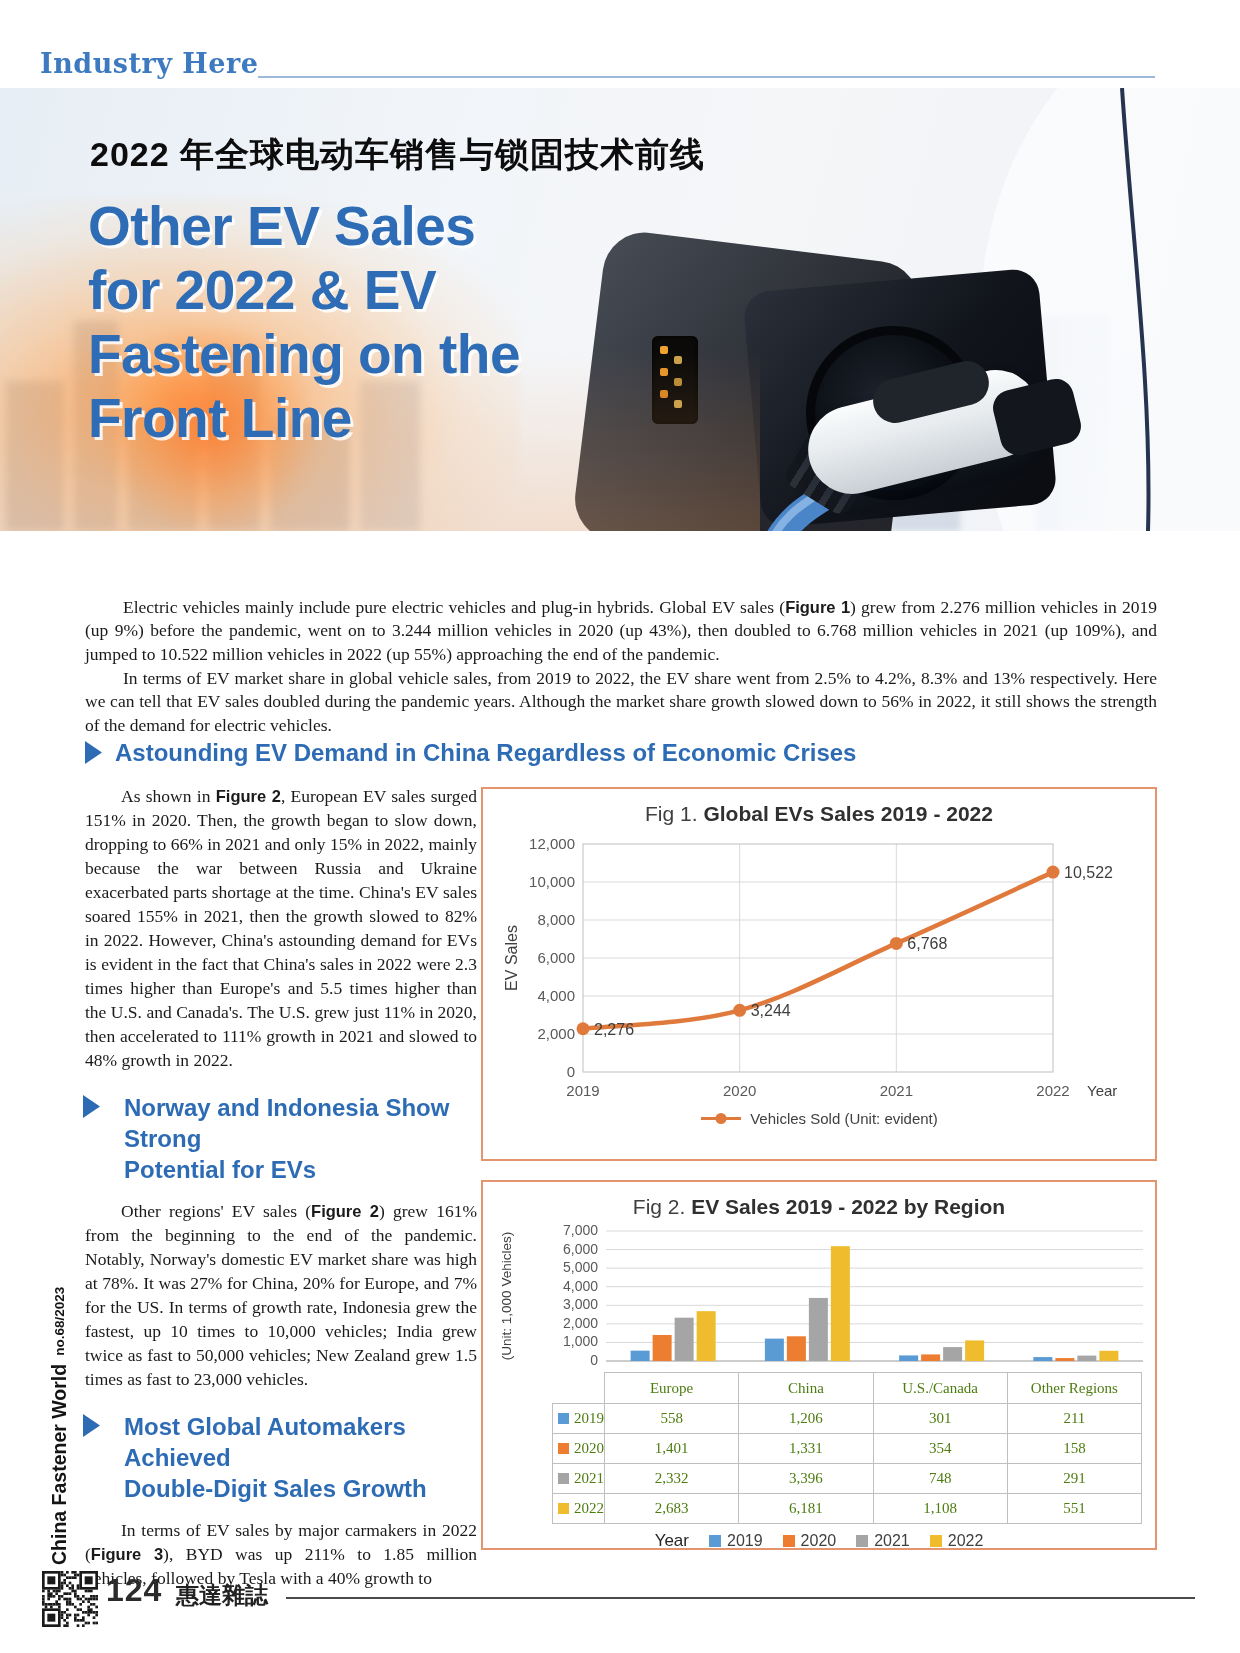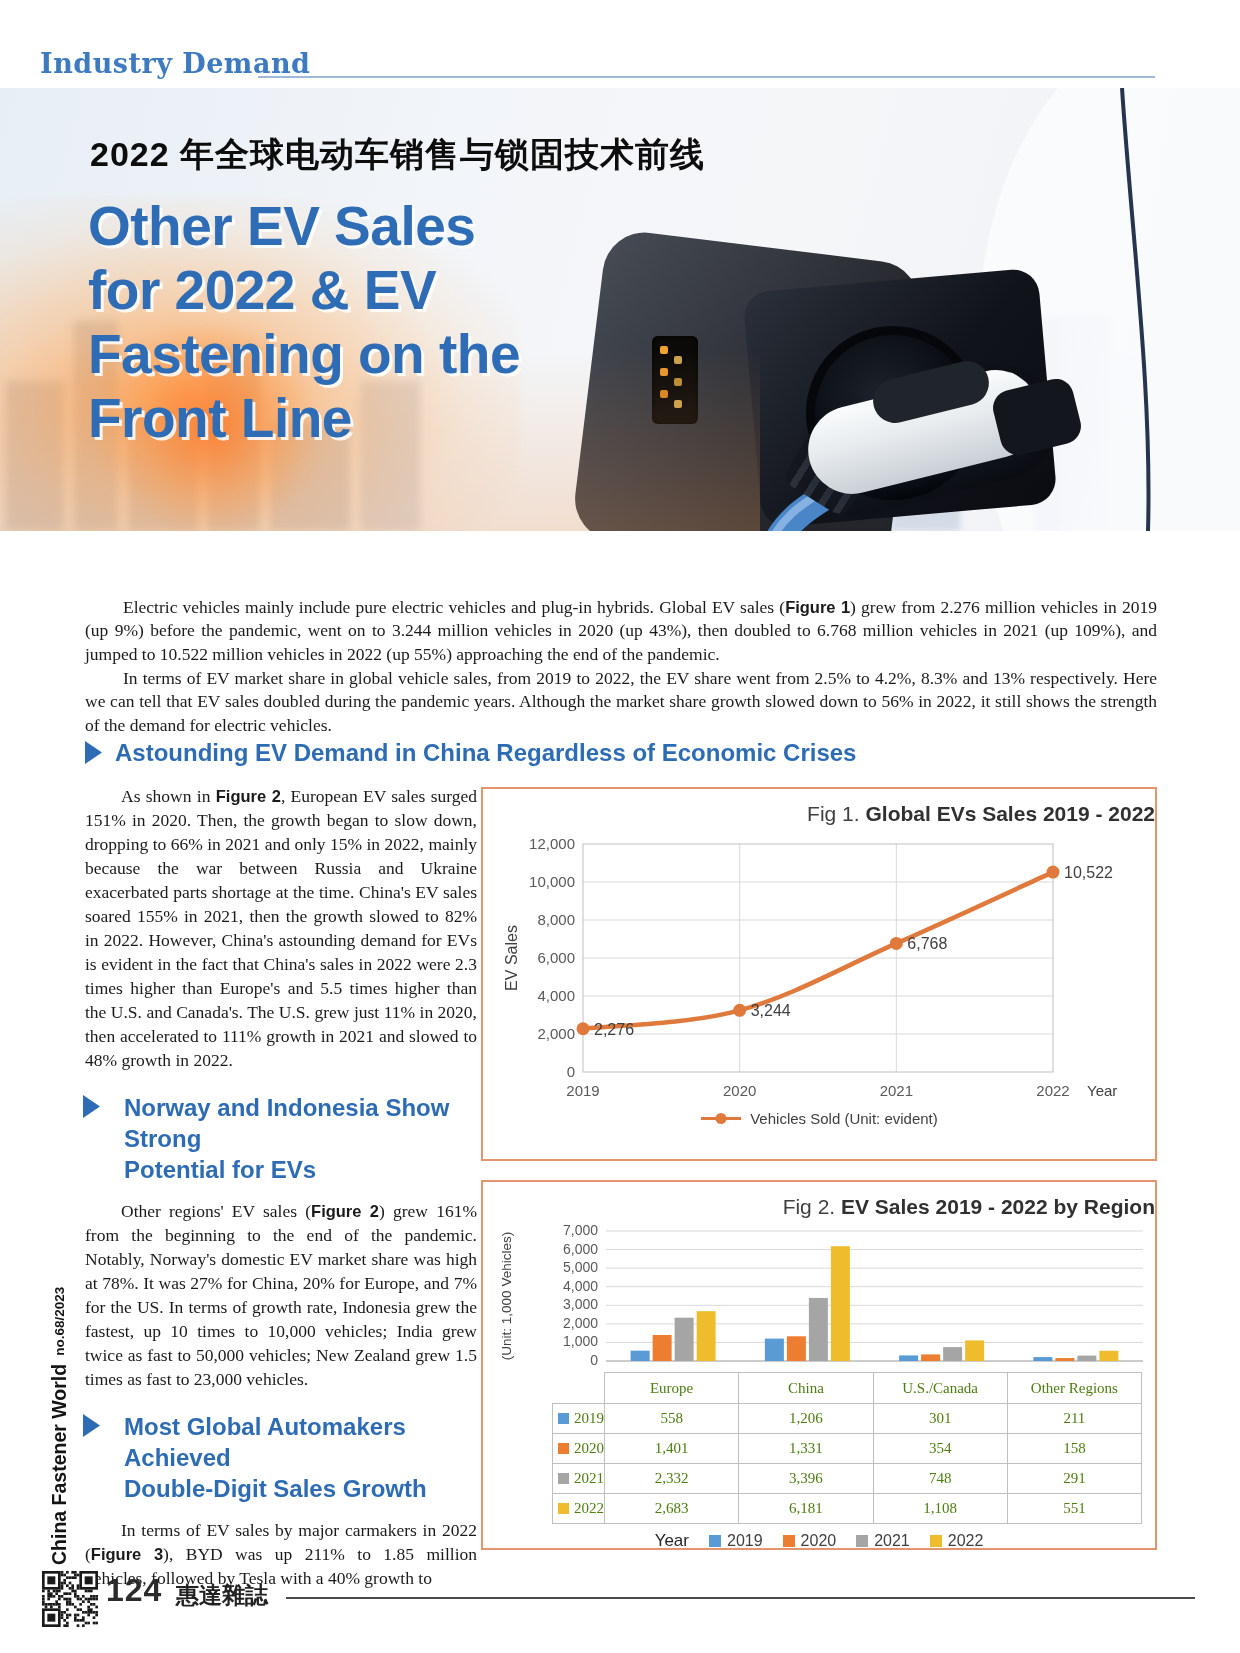--- a/index.html
+++ b/index.html
@@ -77,21 +77,21 @@
   .para{position:absolute;left:85px;width:1072px;font-size:17.5px;line-height:23.5px;
         text-align:justify;text-indent:38px;}
   #leftcol{position:absolute;left:85px;top:780px;width:392px;}
   #leftcol p{font-size:17.5px;line-height:24px;text-align:justify;text-indent:36px;margin:4px 0 8px;}
   .figref{font-family:"Liberation Sans",sans-serif;font-weight:600;font-size:16.5px;}
 
   
   .fig-box{position:absolute;left:481px;width:676px;background:#fff;border:2px solid #e5956e;box-sizing:border-box;}
   #fig1-box{top:787px;height:374px;}
   #fig2-box{top:1180px;height:370px;}
-  .fig-title{text-align:right;font-family:"Liberation Sans",sans-serif;font-size:21px;color:#3f3f3f;margin-top:13px;}
+  .fig-title{text-align:center;font-family:"Liberation Sans",sans-serif;font-size:21px;color:#3f3f3f;margin-top:13px;}
   .fig-title .bold{font-weight:bold;color:#303030;}
   .chart-svg{display:block;margin:4px auto 0;}
   .legend1{display:flex;justify-content:center;align-items:center;gap:8px;margin-top:2px;
            font-family:"Liberation Sans",sans-serif;font-size:15px;color:#404040;}
 
   
   #f2table{margin:0 0 0 70px;font-family:Liberation Serif, serif;color:#4d7c0f;}
   .f2row{display:grid;grid-template-columns:52px repeat(4,134.25px);margin-top:-1px;}
   .f2cell{border:1px solid #bfbfbf;margin-left:-1px;display:flex;align-items:center;justify-content:center;
           font-size:15px;height:29px;background:#fff;}
@@ -116,21 +116,21 @@
             font-weight:bold;font-size:32px;color:#2b2b2b;letter-spacing:1px;text-align:right;}
   .mag-name{position:absolute;left:176px;top:1580px;font-family:"Liberation Sans",sans-serif;
             font-weight:bold;font-size:23px;color:#222;}
   .footer-line{position:absolute;left:286px;right:45px;top:1597px;height:2px;background:#4a4a4a;}
 </style>
 </head>
 <body>
 
 <div id="page">
 
-  <div class="kicker">Industry Demand</div>
+  <div class="kicker">Industry Here</div>
   <div class="kicker-line"></div>
 
   <div id="hero">
     <div class="sky">
         <b></b>
         <b></b>
         <b></b>
         <b></b>
         <b></b>
         <b></b>

